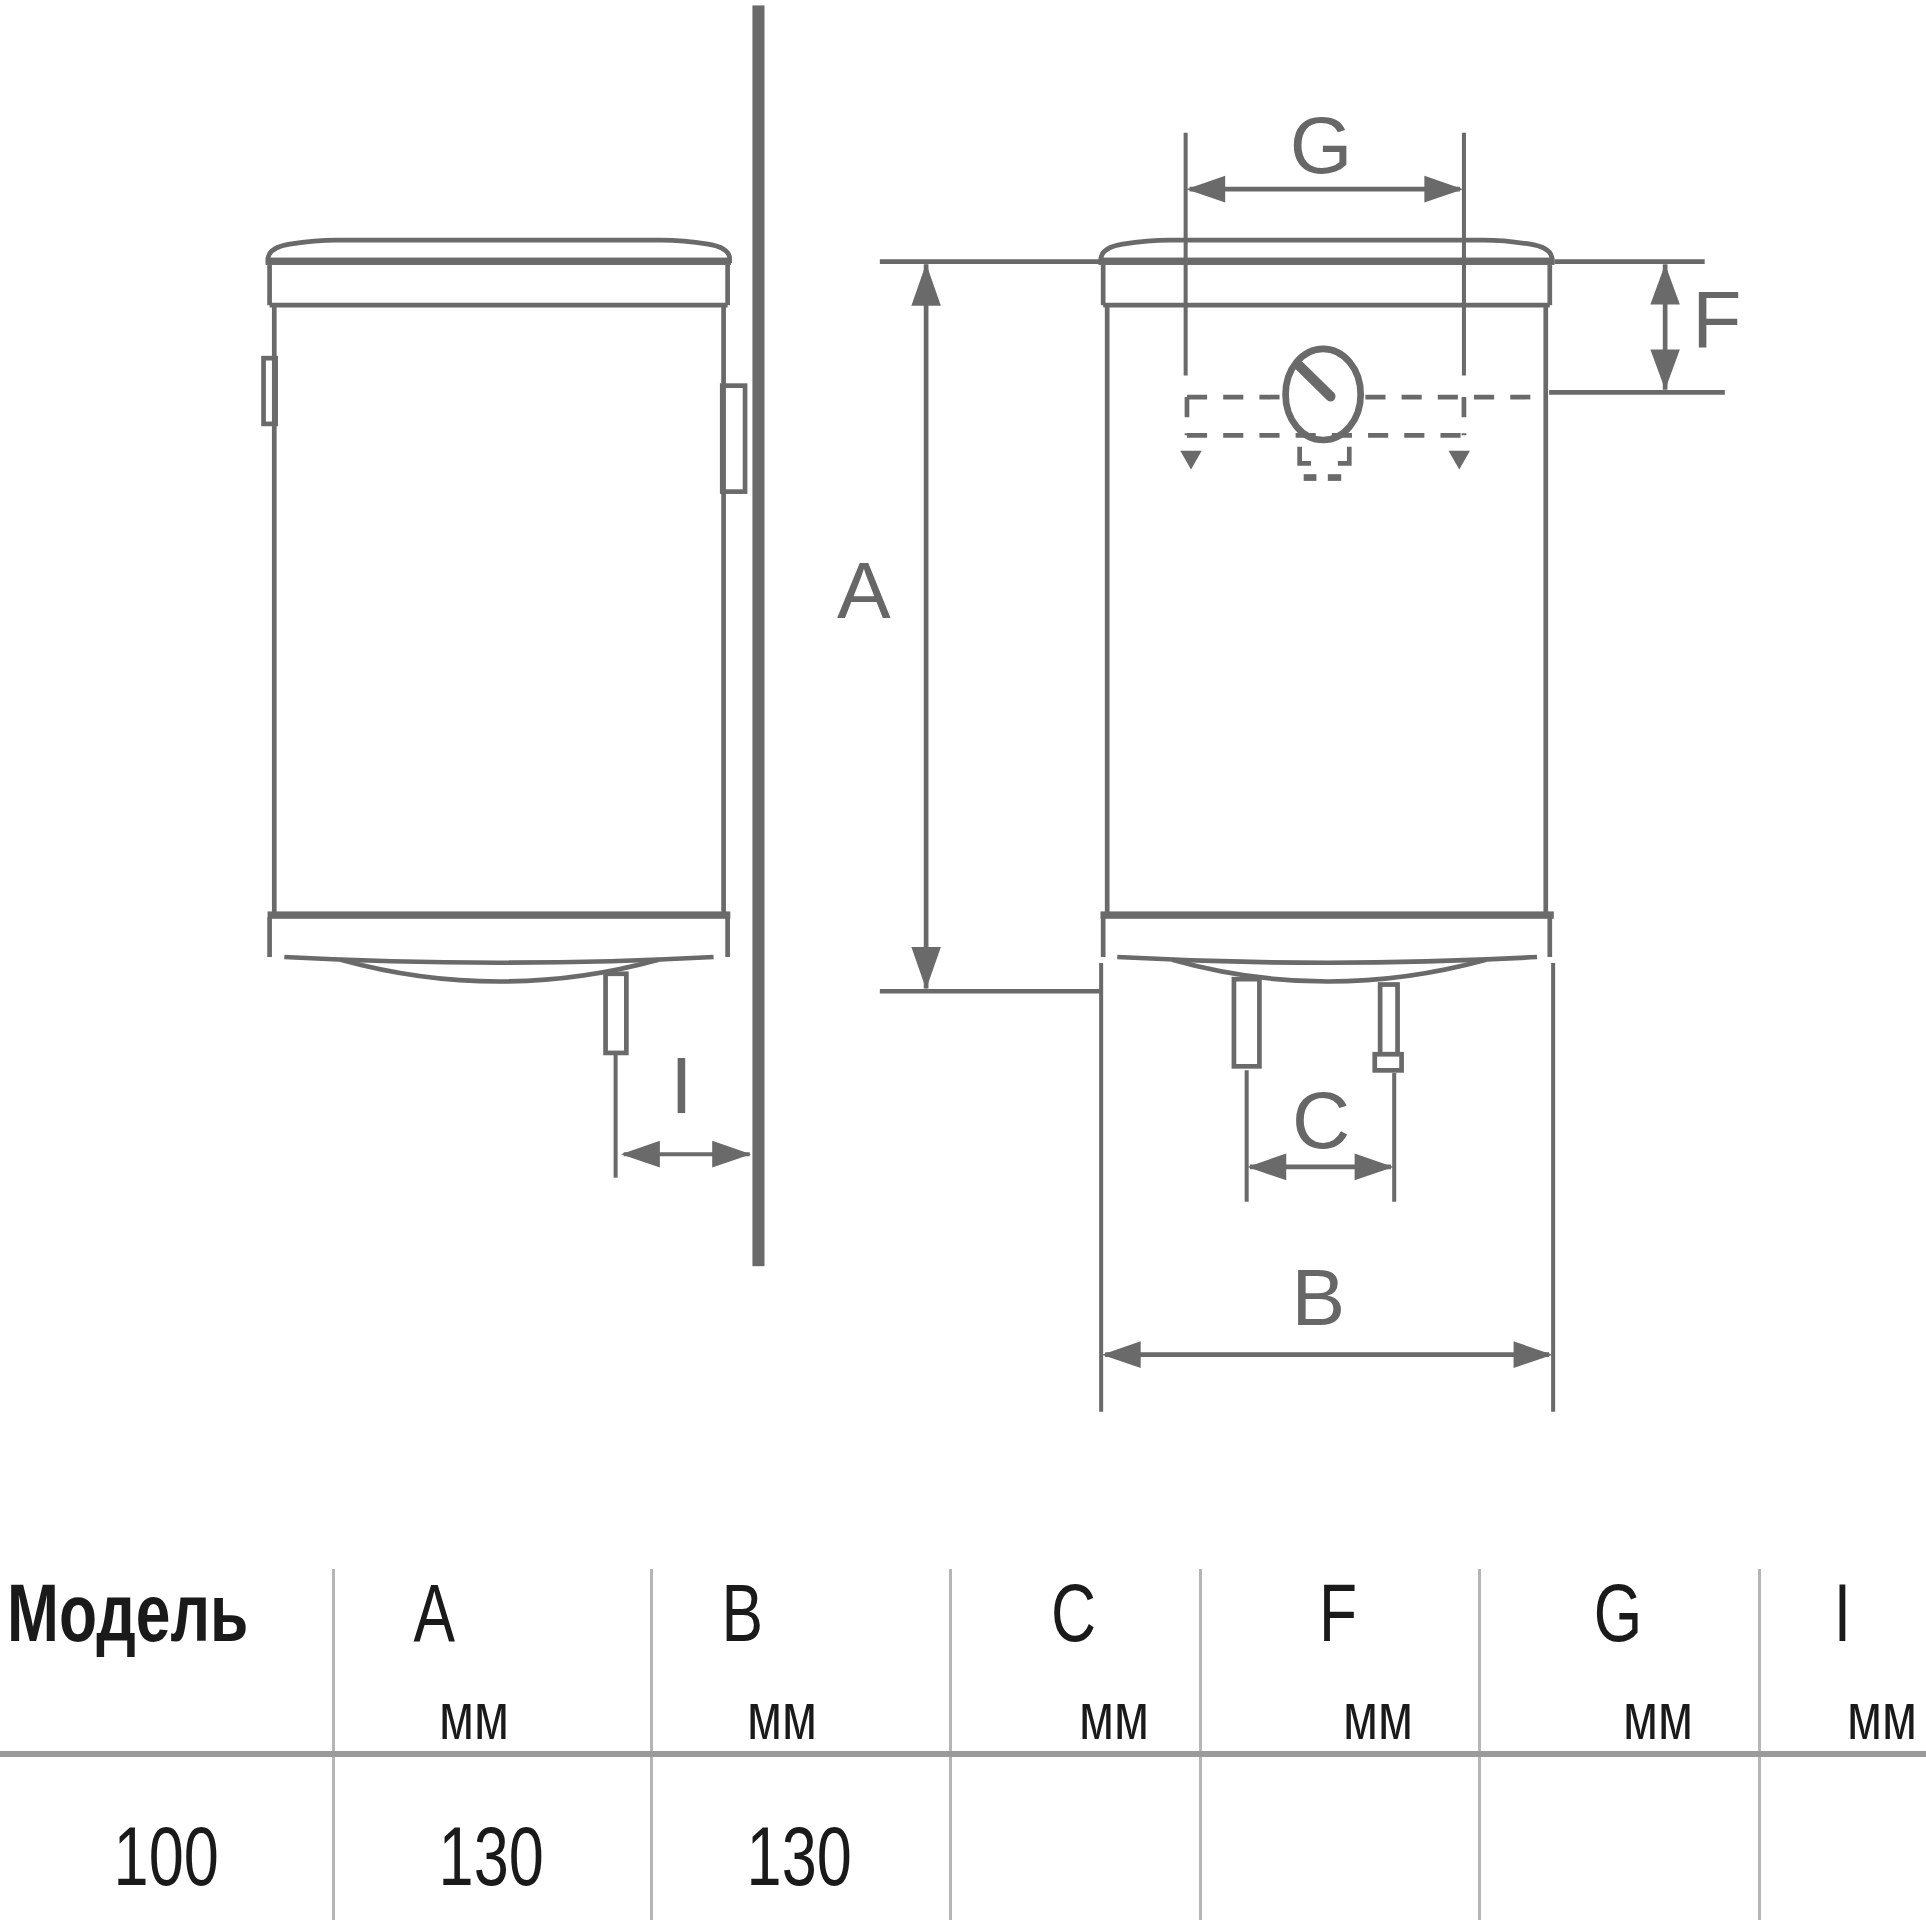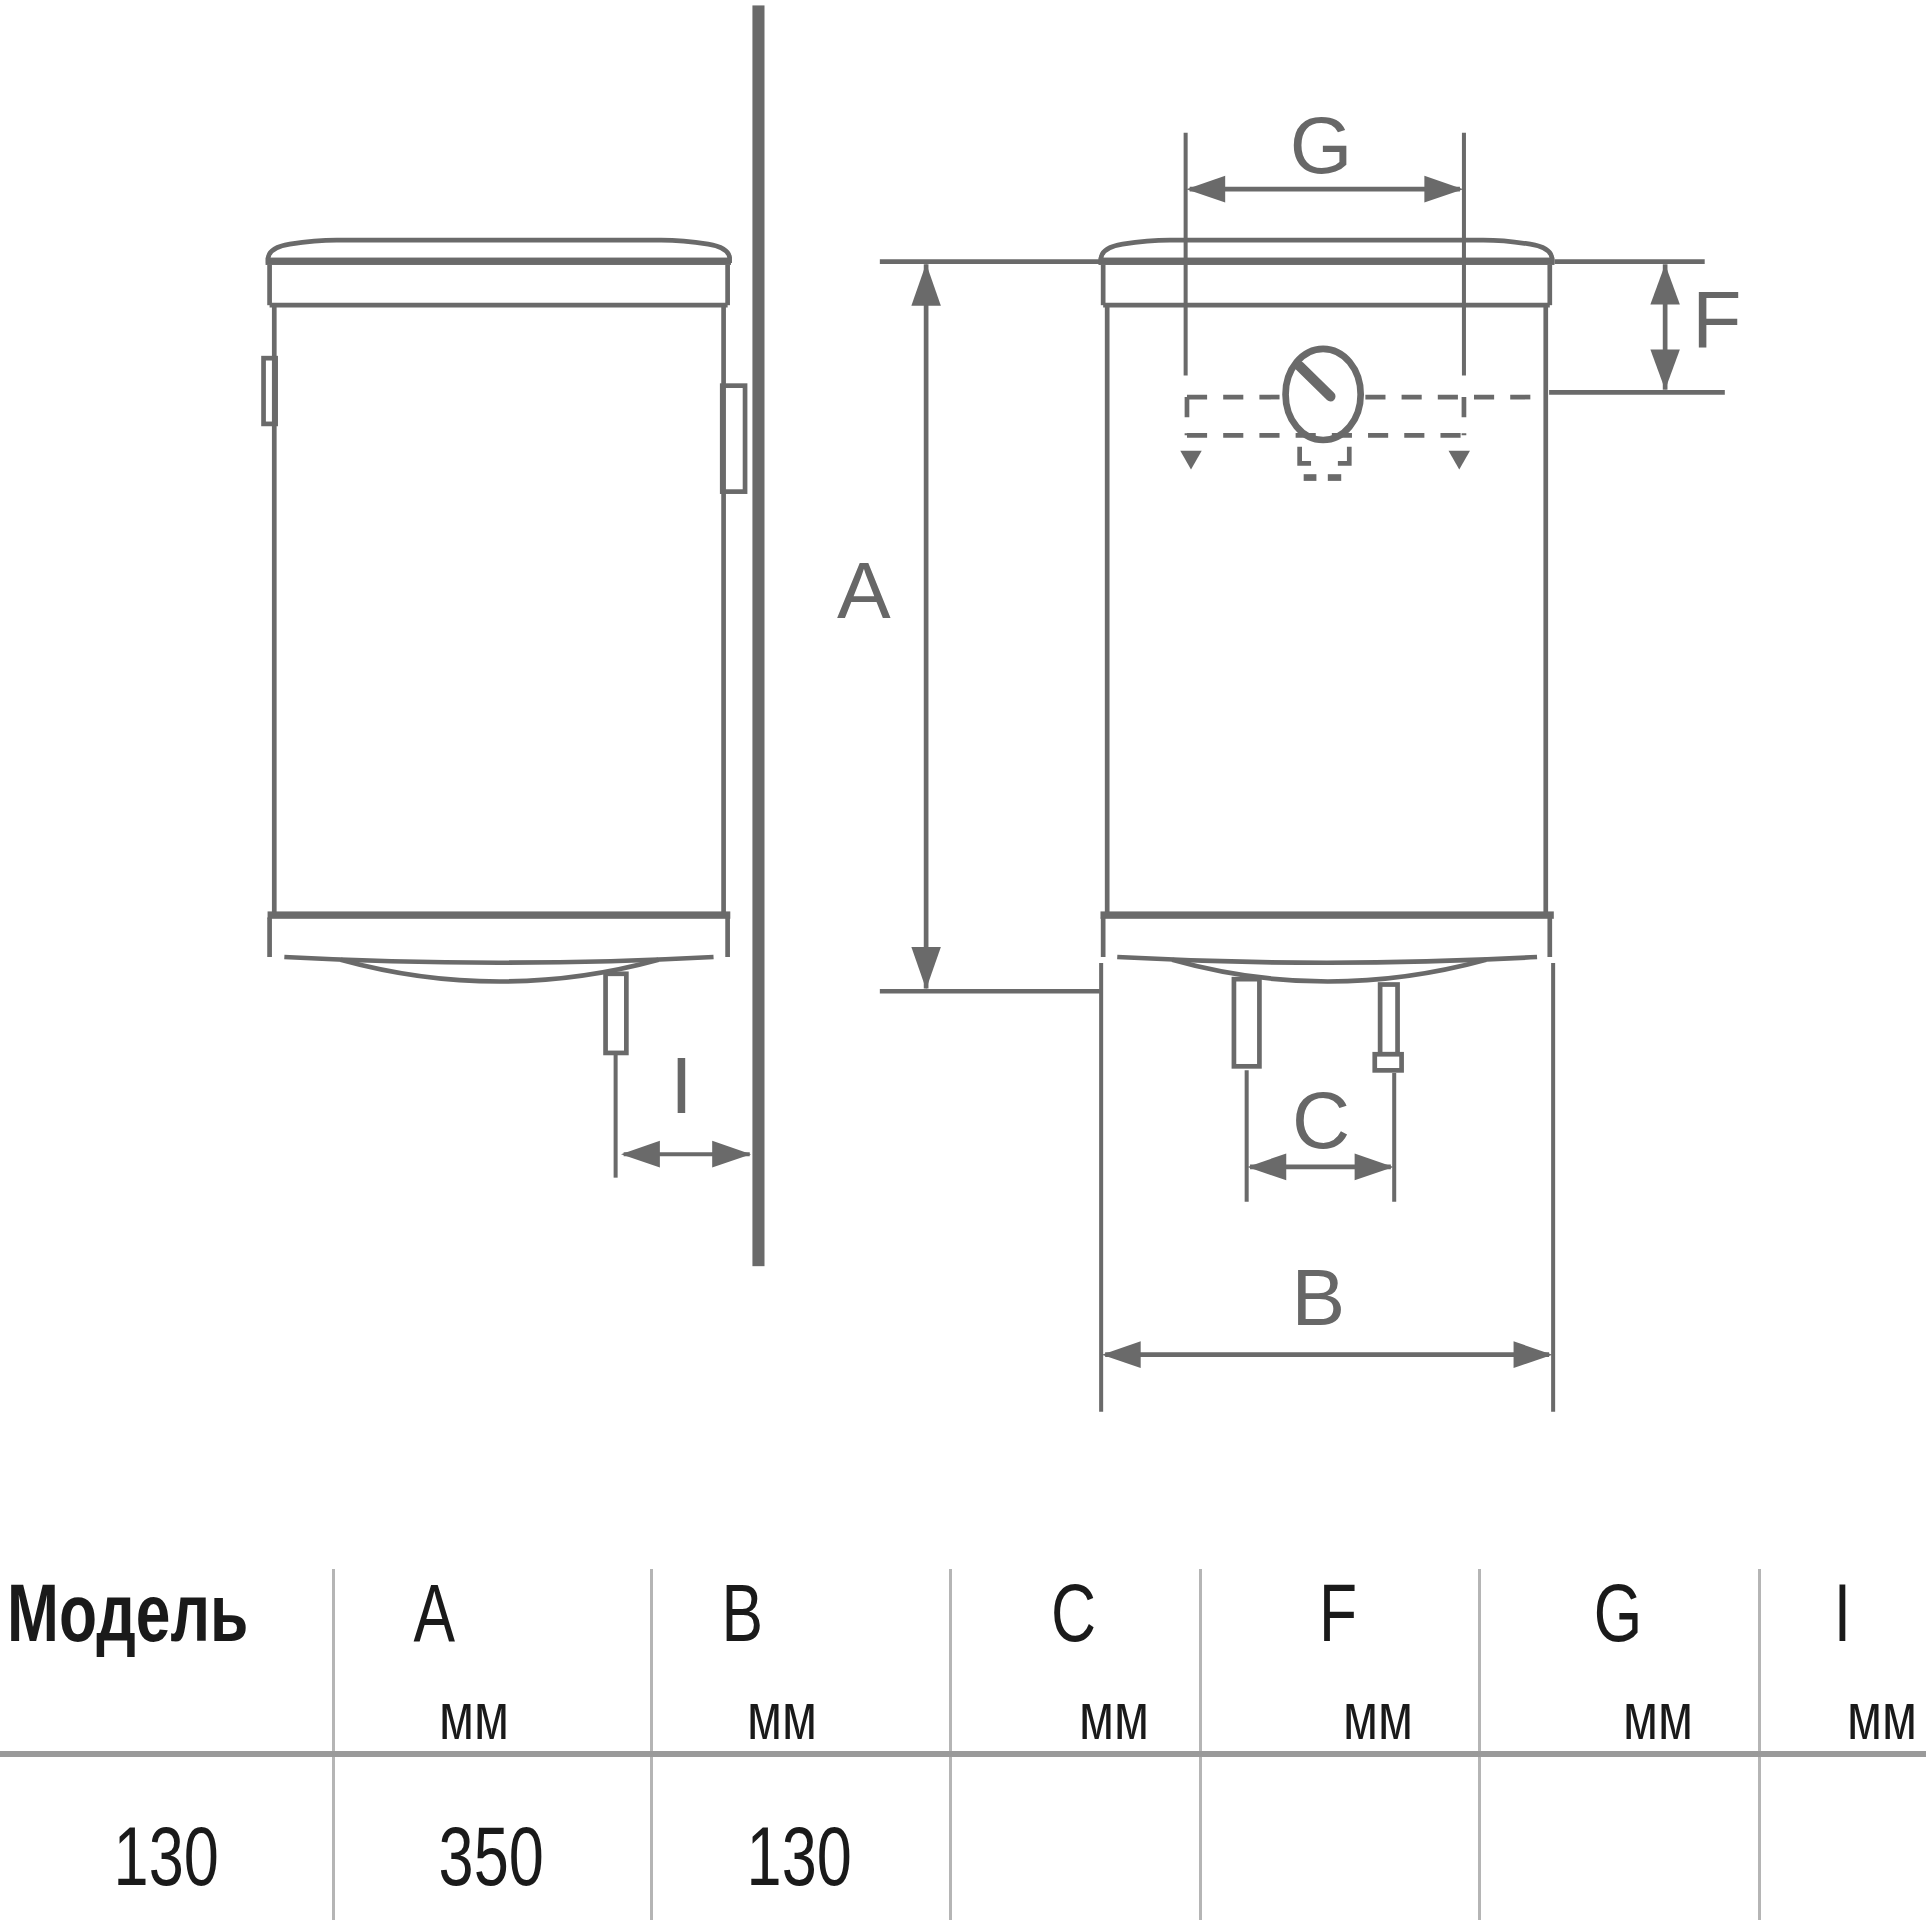--- a/index.html
+++ b/index.html
@@ -203,23 +203,23 @@
     <div class="cell">
         <span class="cond">мм</span>
       </div>
     <div class="cell">
         <span class="cond">мм</span>
       </div>
   </div>
 
   <div class="trow row-values">
     <div class="cell">
+        <span class="cond">100</span>
+      </div>
+    <div class="cell">
         <span class="cond">130</span>
-      </div>
-    <div class="cell">
-        <span class="cond">350</span>
       </div>
     <div class="cell">
         <span class="cond">130</span>
       </div>
   </div>
 </div>
 
 
 </body></html>

